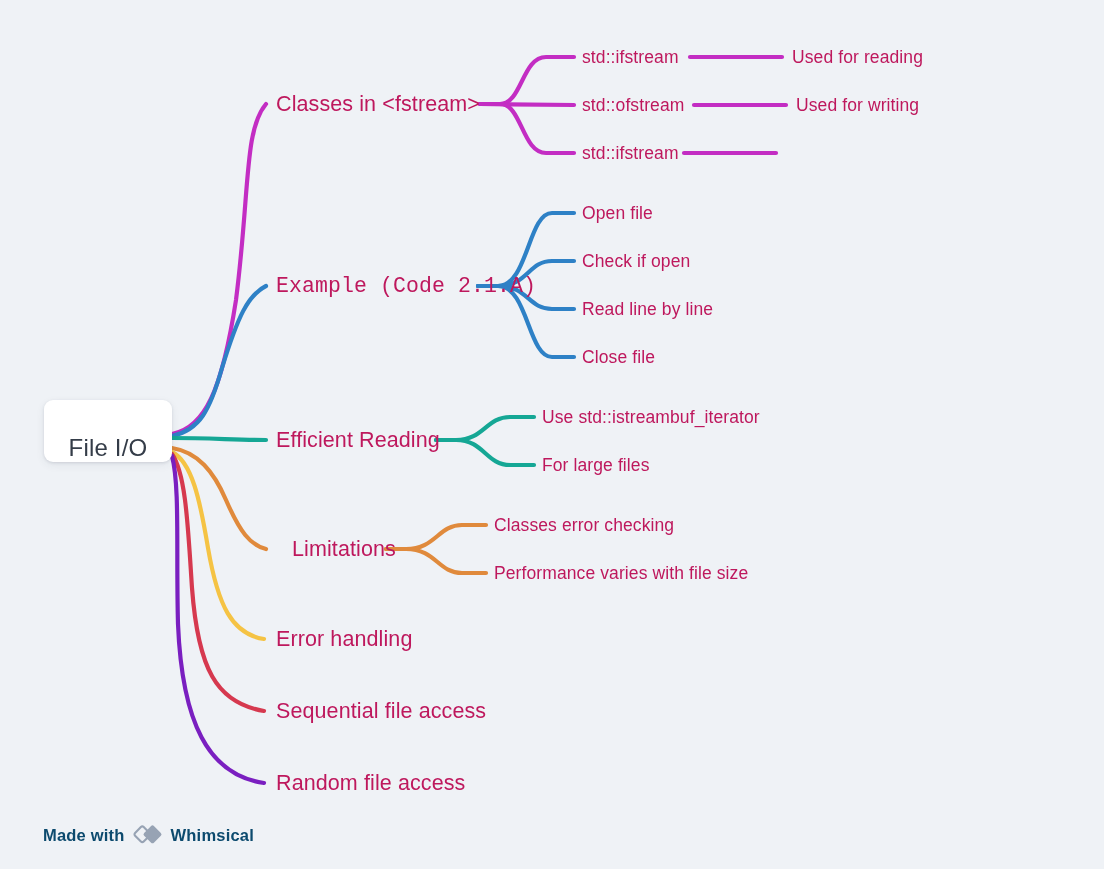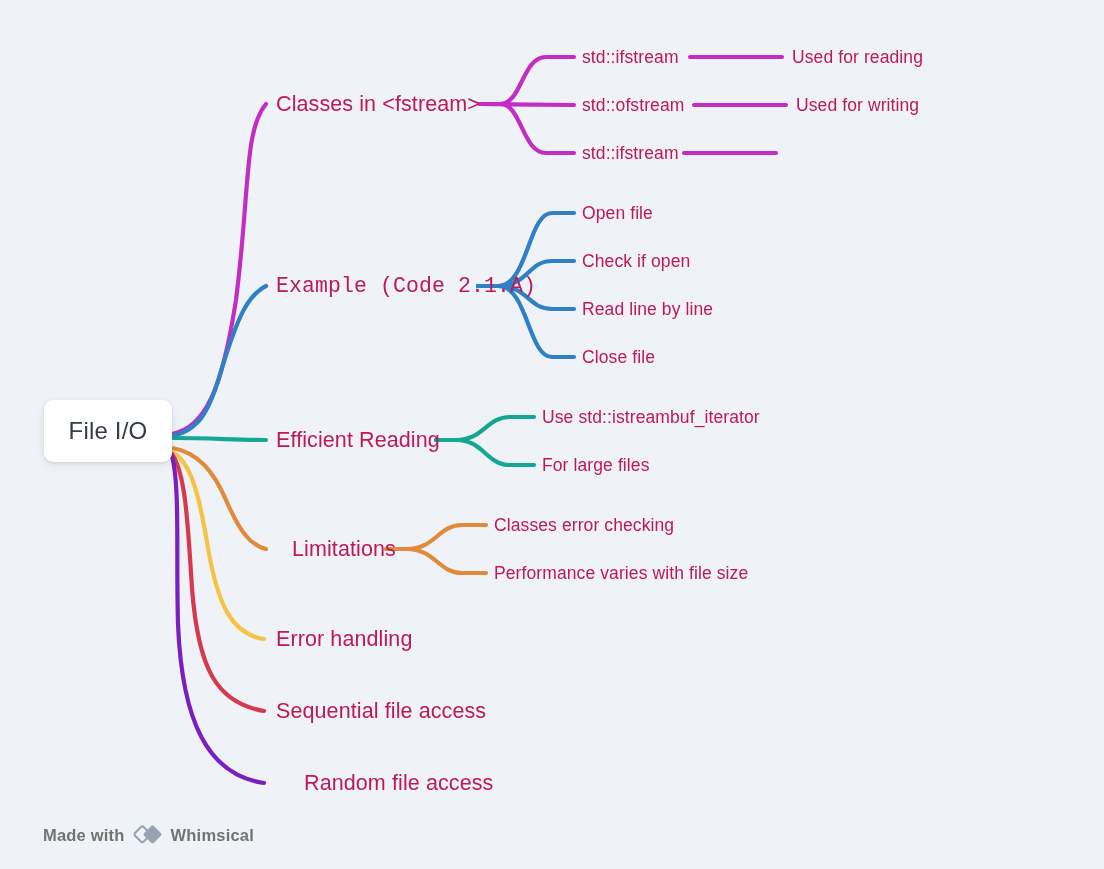--- a/index.html
+++ b/index.html
@@ -41,36 +41,36 @@
   #root-node {
     position: absolute;
     left: 44px;
     top: 400px;
     width: 128px;
     height: 62px;
     background: #ffffff;
     border-radius: 9px;
     box-shadow: 0 1px 3px rgba(40,50,70,0.13), 0 3px 10px rgba(40,50,70,0.07);
     display: flex;
-    align-items: center;
+    align-items: flex-end;
     justify-content: center;
   }
   #root-node .root-text {
     font-size: 24px;
     color: #343c48;
     letter-spacing: 0.2px;
   }
   #footer-credit {
     position: absolute;
     left: 43px;
     top: 822px;
     display: flex;
     align-items: center;
     gap: 8px;
-    color: #737373;
+    color: #0c4a6e;
     font-size: 16.5px;
     font-weight: bold;
     letter-spacing: 0.2px;
   }
   #footer-credit .wlogo { display: block; }
 </style>
 </head>
 <body>
 
 <div id="mindmap-stage">
@@ -113,21 +113,21 @@
   <div id="root-node">
     <span class="root-text">File I/O</span>
   </div>
 
   <div class="node-label lvl1" style="left:276px; top:94px;">Classes in &lt;fstream&gt;</div>
   <div class="node-label lvl1" style="left:276px; top:276px;font-family:Liberation Mono, monospace;">Example (Code 2.1.A)</div>
   <div class="node-label lvl1" style="left:276px; top:430px;">Efficient Reading</div>
   <div class="node-label lvl1" style="left:276px; top:539px;margin-left:16px;">Limitations</div>
   <div class="node-label lvl1" style="left:276px; top:629px;">Error handling</div>
   <div class="node-label lvl1" style="left:276px; top:701px;">Sequential file access</div>
-  <div class="node-label lvl1" style="left:276px; top:773px;margin-left:28px;">Random file access</div>
+  <div class="node-label lvl1" style="left:276px; top:773px;">Random file access</div>
 
   <div class="node-label lvl2" style="left:582px; top:49px;">std::ifstream</div>
   <div class="node-label lvl2" style="left:582px; top:97px;">std::ofstream</div>
   <div class="node-label lvl2" style="left:582px; top:145px;">std::ifstream</div>
 
   <div class="node-label lvl2" style="left:792px; top:49px;">Used for reading</div>
   <div class="node-label lvl2" style="left:796px; top:97px;">Used for writing</div>
 
   <div class="node-label lvl2" style="left:582px; top:205px;">Open file</div>
   <div class="node-label lvl2" style="left:582px; top:253px;">Check if open</div>

